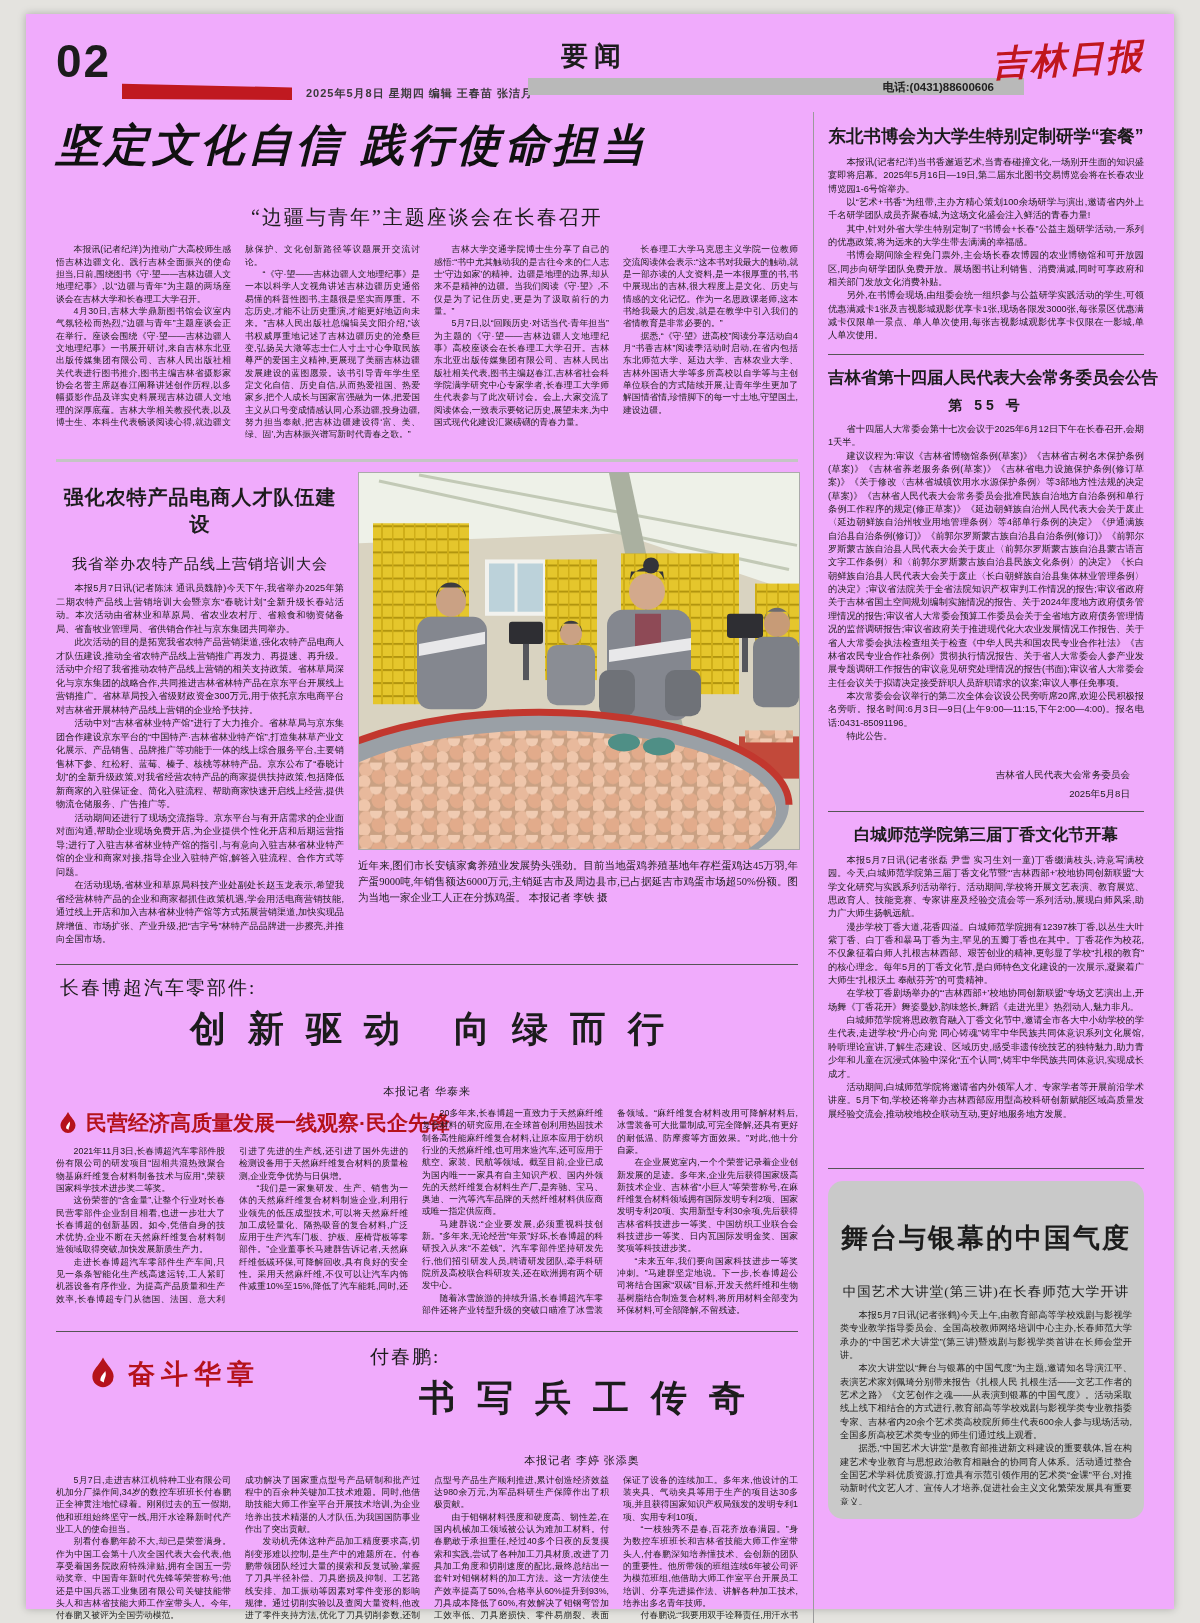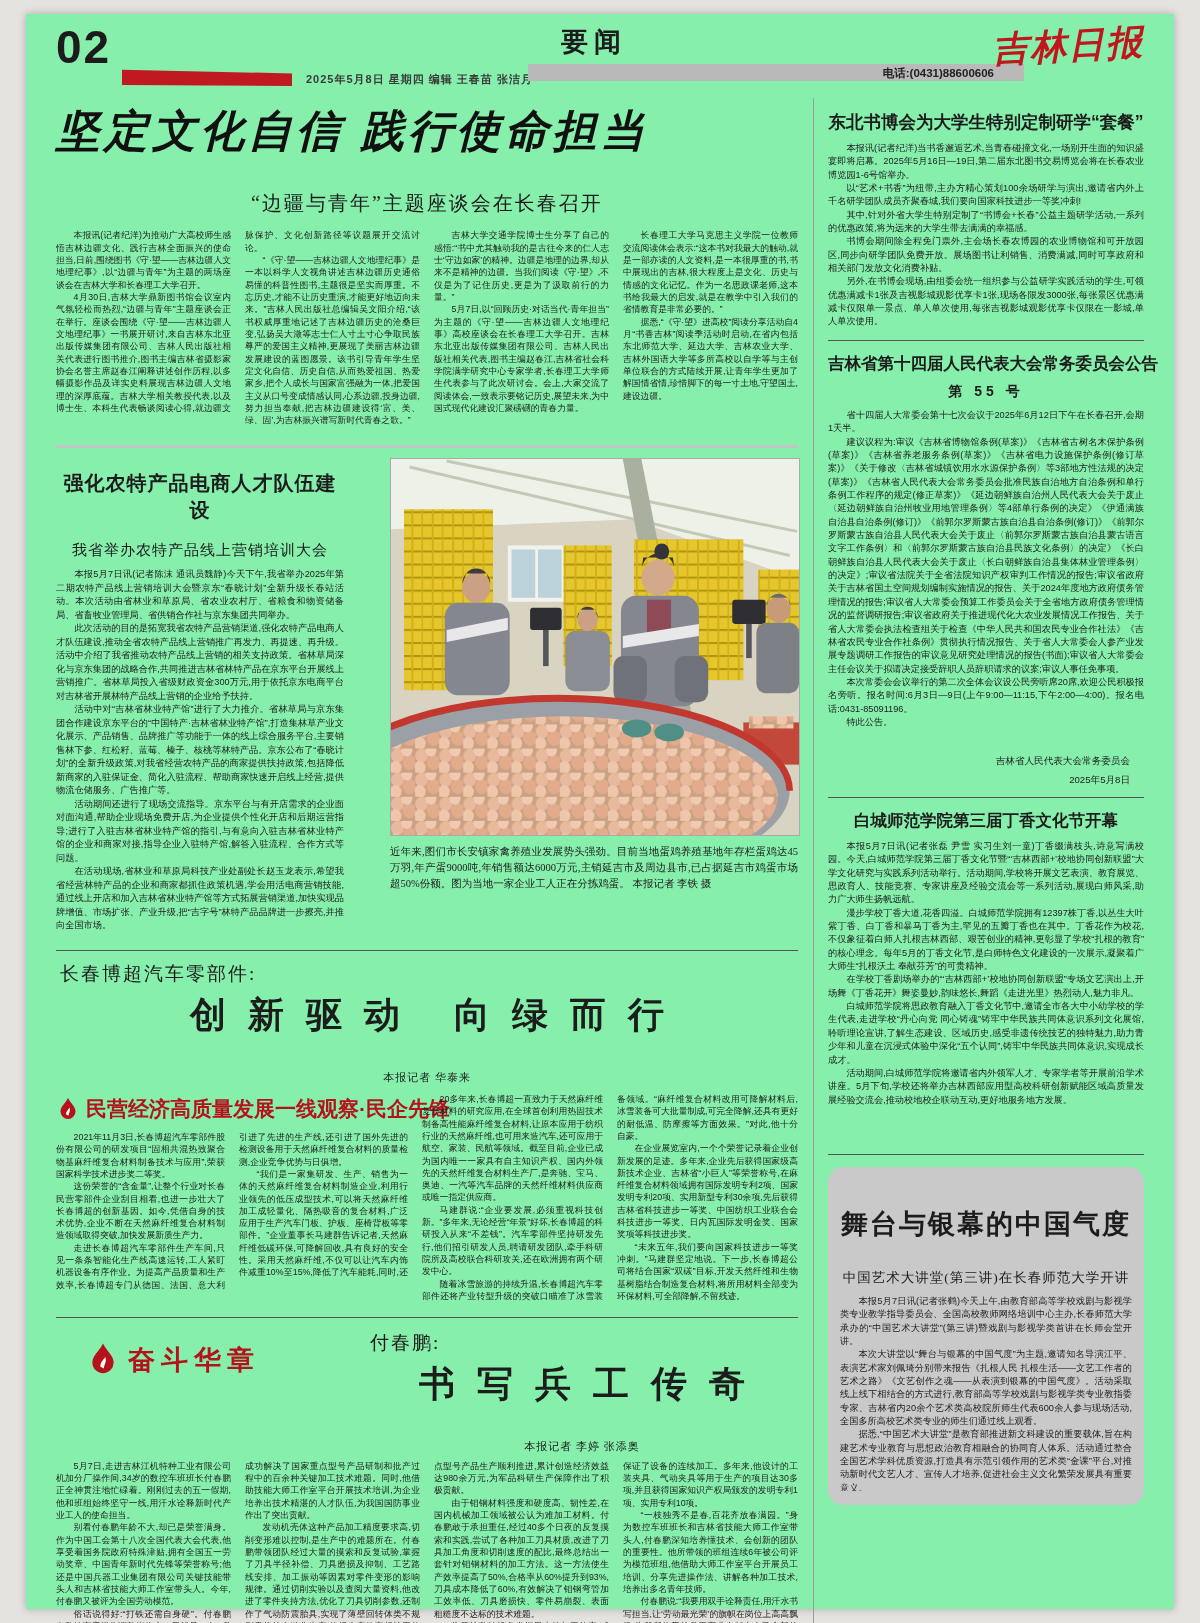--- a/index.html
+++ b/index.html
@@ -1,19 +1,19 @@
 <!DOCTYPE html>
 <html lang="zh"><head>
 <meta charset="utf-8">
 <style>
   html,body{margin:0;padding:0;}
   body{background:#d8d8d4;font-family:"Liberation Sans",sans-serif;color:#1c1c1c;}
   .page{width:1200px;height:1623px;background:#e4e3df;position:relative;overflow:hidden;}
-  .sheet{position:absolute;left:26px;top:14px;right:26px;bottom:14px;background:#86efac;
-         box-shadow:0 0 8px rgba(0,0,0,.25);padding:14px 30px;box-sizing:border-box;}
+  .sheet{position:absolute;left:26px;top:14px;right:26px;bottom:14px;background:#f0abfc;
+         box-shadow:0 0 8px rgba(0,0,0,.25);padding:28px 30px;box-sizing:border-box;}
   .kai{font-family:"Liberation Serif",serif;}
   p{margin:0;text-indent:2em;}
 
   
   .hdr{position:relative;height:64px;}
   .pagenum{position:absolute;left:0;top:-8px;font-size:46px;font-weight:bold;letter-spacing:2px;}
   .redwedge{position:absolute;left:66px;top:40px;width:170px;height:18px;background:#c01920;
             clip-path:polygon(0 10%,100% 30%,100% 100%,0 95%);}
   .dateline{position:absolute;left:250px;top:44px;font-size:11px;font-weight:bold;color:#3a3a3a;letter-spacing:1px;}
   .secttitle{position:absolute;left:505px;top:-4px;font-size:27px;font-weight:bold;letter-spacing:6px;}
@@ -29,21 +29,21 @@
   .right-col{flex:1;min-width:0;}
   .rule-h{border-top:1px solid #555;margin:10px 0;}
   .rule-h.soft{border-top:3px solid #c4c4c4;}
 
   
   .lead-headline{font-size:44px;font-weight:bold;text-align:left;letter-spacing:4px;color:#111;margin-top:4px;font-style:italic;}
   .lead-sub{font-size:20px;text-align:center;margin:10px 0 12px;letter-spacing:2px;}
   .lead-body{columns:4;column-gap:14px;height:206px;overflow:hidden;font-size:8.8px;line-height:1.4;text-align:justify;}
 
   
-  .agri{display:flex;margin-top:4px;gap:32px;}
+  .agri{display:flex;margin-top:4px;}
   .agri-left{width:288px;flex:none;}
   .agri-title{font-size:20px;font-weight:bold;text-align:center;letter-spacing:1px;margin-top:12px;}
   .agri-sub{font-size:15px;text-align:center;margin:10px 0 8px;letter-spacing:1px;}
   .agri-body{font-size:9.2px;line-height:1.47;text-align:justify;height:372px;overflow:hidden;}
   .figure{flex:1;margin:0 0 0 14px;}
   .photo-box{width:100%;height:376px;background:#cfc9b8;border:1px solid #aaa;}
   .caption{font-size:10.5px;line-height:1.5;margin-top:8px;text-align:justify;}
   .credit{white-space:nowrap;}
 
   
@@ -272,21 +272,21 @@
       </div>
 
       <div class="v-rule"></div>
 
       <aside class="right-col">
 
         <section>
           <h3 class="r-title">东北书博会为大学生特别定制研学“套餐”</h3>
           <div class="r-body" style="height:188px">
             <p>本报讯(记者纪洋)当书香邂逅艺术,当青春碰撞文化,一场别开生面的知识盛宴即将启幕。2025年5月16日—19日,第二届东北图书交易博览会将在长春农业博览园1-6号馆举办。</p>
-            <p>以“艺术+书香”为纽带,主办方精心策划100余场研学与演出,邀请省内外上千名研学团队成员齐聚春城,我们要向国家科技进步一等奖冲刺!</p>
+            <p>以“艺术+书香”为纽带,主办方精心策划100余场研学与演出,邀请省内外上千名研学团队成员齐聚春城,为这场文化盛会注入鲜活的青春力量!</p>
             <p>其中,针对外省大学生特别定制了“书博会+长春”公益主题研学活动,一系列的优惠政策,将为远来的大学生带去满满的幸福感。</p>
             <p>书博会期间除全程免门票外,主会场长春农博园的农业博物馆和可开放园区,同步向研学团队免费开放。展场图书让利销售、消费满减,同时可享政府和相关部门发放文化消费补贴。</p>
             <p>另外,在书博会现场,由组委会统一组织参与公益研学实践活动的学生,可领优惠满减卡1张及吉视影城观影优享卡1张,现场各限发3000张,每张景区优惠满减卡仅限单一景点、单人单次使用,每张吉视影城观影优享卡仅限在一影城,单人单次使用。</p>
           </div>
         </section>
 
         <div class="rule-h"></div>
 
         <section>
           <h3 class="r-title two">吉林省第十四届人民代表大会常务委员会公告</h3>

